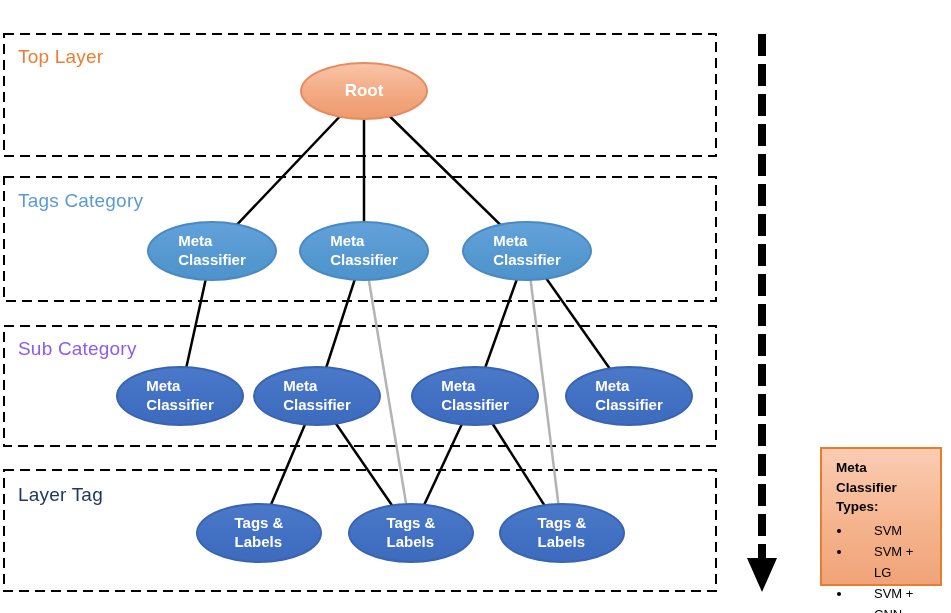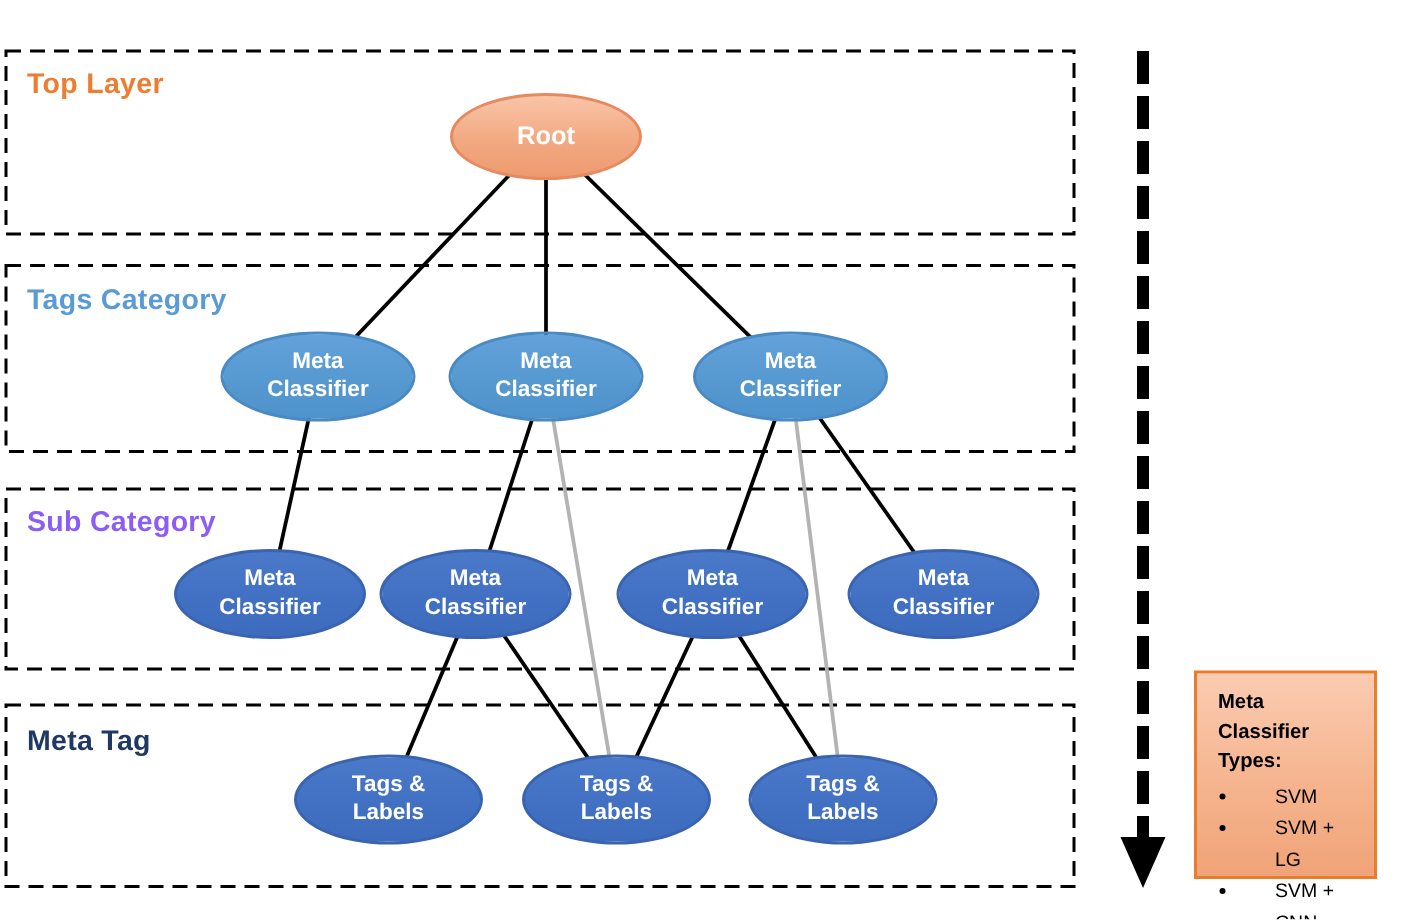--- a/index.html
+++ b/index.html
@@ -7,30 +7,29 @@
     position: relative;
     width: 951px; height: 613px;
     background: #ffffff;
     font-family: "Liberation Sans", sans-serif;
     overflow: hidden;
   }
   #diagram-svg { position: absolute; left: 0; top: 0; width: 951px; height: 613px; }
   .layer-label {
     position: absolute;
     font-size: 19px;
-    font-weight: 700;
+    font-weight: 400;
     letter-spacing: 0.2px;
     white-space: nowrap;
   }
   .node {
     position: absolute;
     display: flex;
     align-items: center;
     justify-content: center;
-    text-align: center;
     border-radius: 50%;
     color: #ffffff;
     font-weight: 700;
     font-size: 15px;
     line-height: 1.26;
     white-space: pre-line;
     box-sizing: border-box;
   }
   .node.orange {
     background: linear-gradient(180deg, #f9c4a8 0%, #f2a981 55%, #ee9a70 100%);
@@ -92,21 +91,21 @@
       <line x1="475" y1="396" x2="562" y2="533" stroke="#000000" stroke-width="2.5"></line>
       <line x1="364" y1="251" x2="411" y2="533" stroke="#B3B3B3" stroke-width="2.5"></line>
       <line x1="527" y1="251" x2="562" y2="533" stroke="#B3B3B3" stroke-width="2.5"></line>
       <line x1="762" y1="34" x2="762" y2="560" stroke="#000000" stroke-width="8" stroke-dasharray="22 8"></line>
       <polygon points="747,558 777,558 762,592" fill="#000000"></polygon>
     </svg>
   <div id="labels-root">
       <div class="layer-label" style="left: 18px; top: 46px; color: rgb(237, 125, 49);">Top Layer</div>
       <div class="layer-label" style="left: 18px; top: 190px; color: rgb(91, 155, 213);">Tags Category</div>
       <div class="layer-label" style="left: 18px; top: 338px; color: #8b5cf6;">Sub Category</div>
-      <div class="layer-label" style="left: 18px; top: 484px; color: rgb(31, 56, 100);">Meta Tag</div>
+      <div class="layer-label" style="left: 18px; top: 484px; color: rgb(31, 56, 100);">Layer Tag</div>
     </div>
   <div id="nodes-root">
       <div class="node orange" style="left: 300px; top: 62px; width: 128px; height: 58px;"><span>Root</span></div>
       <div class="node light-blue" style="left: 147px; top: 221px; width: 130px; height: 60px;"><span>Meta
 Classifier</span></div>
       <div class="node light-blue" style="left: 299px; top: 221px; width: 130px; height: 60px;"><span>Meta
 Classifier</span></div>
       <div class="node light-blue" style="left: 462px; top: 221px; width: 130px; height: 60px;"><span>Meta
 Classifier</span></div>
       <div class="node dark-blue" style="left: 116px; top: 366px; width: 128px; height: 60px;"><span>Meta
@@ -118,21 +117,21 @@
       <div class="node dark-blue" style="left: 565px; top: 366px; width: 128px; height: 60px;"><span>Meta
 Classifier</span></div>
       <div class="node dark-blue" style="left: 196px; top: 503px; width: 126px; height: 60px;"><span>Tags &amp;
 Labels</span></div>
       <div class="node dark-blue" style="left: 348px; top: 503px; width: 126px; height: 60px;"><span>Tags &amp;
 Labels</span></div>
       <div class="node dark-blue" style="left: 499px; top: 503px; width: 126px; height: 60px;"><span>Tags &amp;
 Labels</span></div>
     </div>
 
-  <div id="legend" style="left: 796px; top: 447px; width: 122px; height: 139px;">
+  <div id="legend" style="left: 820px; top: 447px; width: 122px; height: 139px;">
     <div class="legend-title">Meta Classifier Types:</div>
     <ul>
       <li>SVM</li>
       <li>SVM + LG</li>
       <li>SVM + CNN</li>
       <li>XGB + RNN</li>
     </ul>
   </div>
 </div>
 

